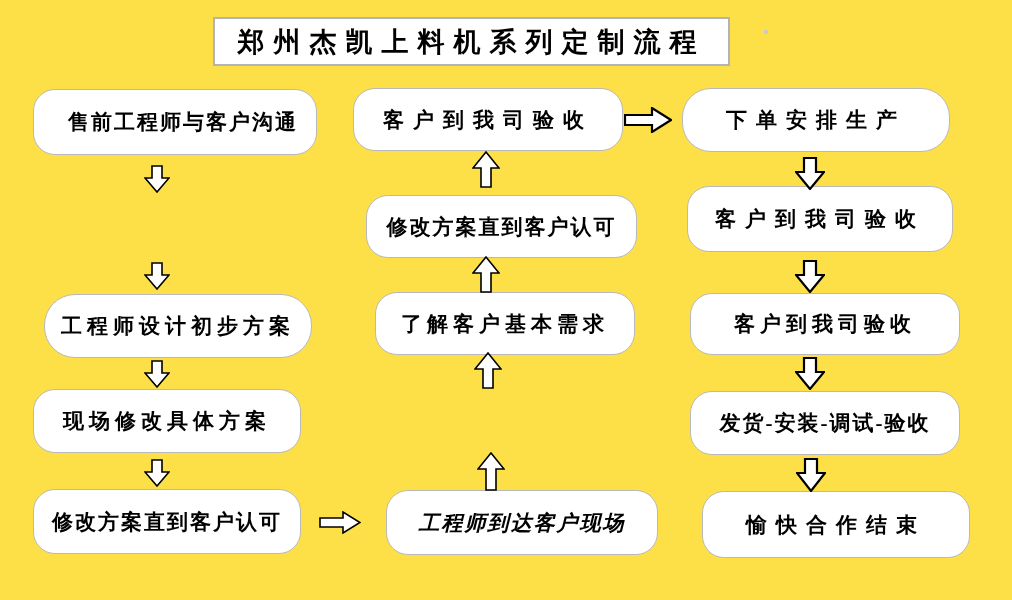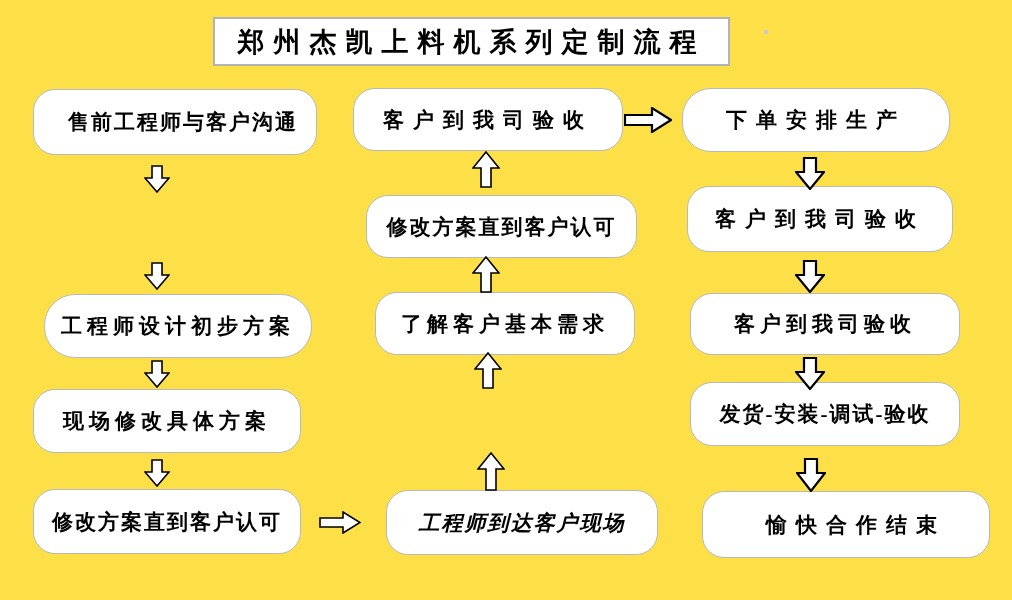--- a/index.html
+++ b/index.html
@@ -51,22 +51,22 @@
   
   .m1 { left: 353px; top: 88px;  width: 268px; height: 61px; }
   .m2 { left: 366px; top: 195px; width: 269px; height: 61px; }
   .m3 { left: 375px; top: 292px; width: 258px; height: 61px; }
   .m4 { left: 375px; top: 390px; width: 260px; height: 61px; }
   .m5 { left: 386px; top: 490px; width: 270px; height: 63px; font-style: italic; }
   
   .r1 { left: 682px; top: 88px;  width: 266px; height: 62px; border-radius: 29px; }
   .r2 { left: 687px; top: 186px; width: 264px; height: 64px; font-family: Liberation Mono, monospace; }
   .r3 { left: 690px; top: 293px; width: 268px; height: 60px; }
-  .r4 { left: 690px; top: 382px; width: 268px; height: 62px; }
-  .r5 { left: 702px; top: 491px; width: 266px; height: 65px; padding-left: 20px; }
+  .r4 { left: 690px; top: 391px; width: 268px; height: 62px; }
+  .r5 { left: 702px; top: 491px; width: 266px; height: 65px; }
 
   .arrow { position: absolute; }
   .arrow polygon { fill: #ffffff; stroke: #000000; stroke-width: 1.6; stroke-linejoin: miter; }
   .arrow.thick polygon { stroke-width: 2.2; }
 
   
   .la1 { left: 144px; top: 165px; }
   .la2 { left: 144px; top: 262px; }
   .la3 { left: 144px; top: 360px; }
   .la4 { left: 144px; top: 459px; }

